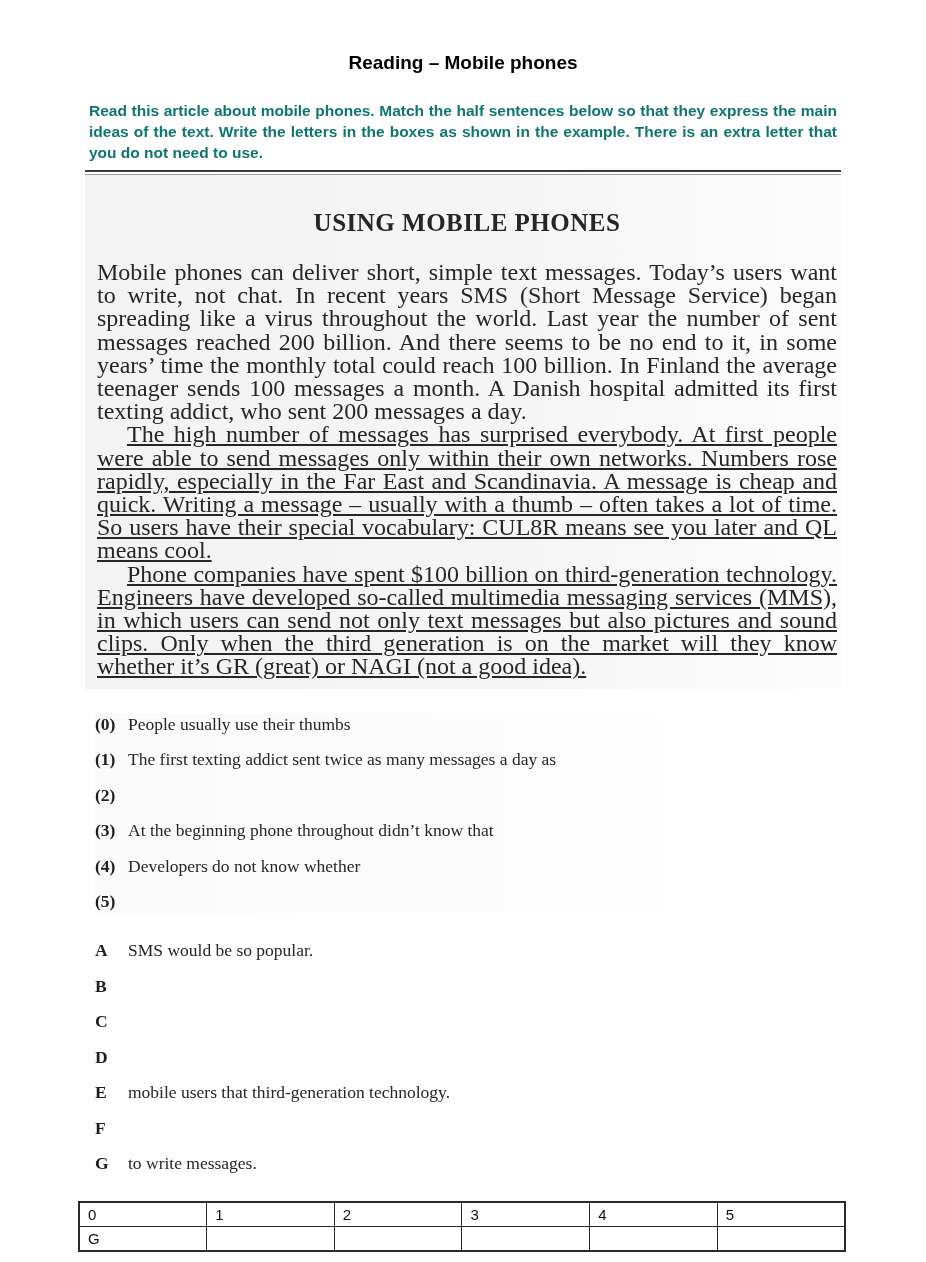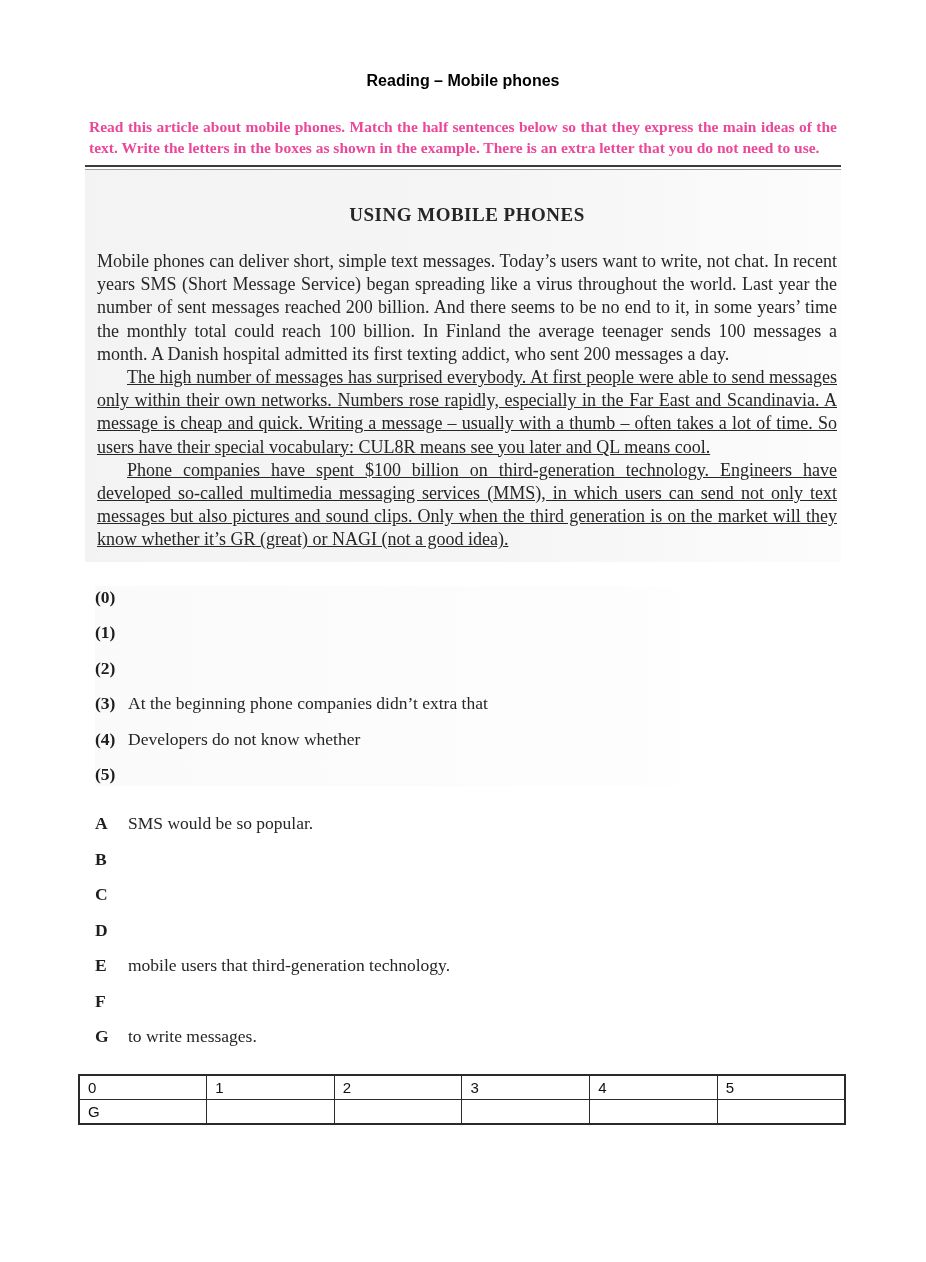--- a/index.html
+++ b/index.html
@@ -9,64 +9,64 @@
   }
   body {
     width: 926px;
     height: 1262px;
     position: relative;
     font-family: "Liberation Serif", serif;
     color: #1f1f1f;
     overflow: hidden;
   }
   .page-title {
-    margin-top: 72px;
+    margin-top: 52px;
     text-align: center;
     font-family: "Liberation Sans", sans-serif;
     font-weight: bold;
-    font-size: 16px;
+    font-size: 19px;
     color: #000000;
   }
   .instructions {
     width: 748px;
     margin: 26px auto 0 auto;
-    font-family: Liberation Serif, serif;
+    font-family: Liberation Sans, sans-serif;
     font-weight: bold;
     font-size: 15.5px;
     line-height: 21px;
     text-align: justify;
-    color: #ec4899;
+    color: #0f766e;
   }
   .double-rule {
     width: 756px;
     margin: 7px auto 0 auto;
     height: 2px;
     border-top: 2px solid #3b3b3b;
     border-bottom: 1px solid #a0a0a0;
   }
   .scan-block {
     width: 756px;
     margin: 0 auto;
     background: linear-gradient(90deg, #f3f3f3 0%, #f5f5f5 55%, #fcfcfc 100%);
     padding: 34px 4px 10px 12px;
     box-sizing: border-box;
   }
   .article-title {
     text-align: center;
-    font-size: 19px;
+    font-size: 25px;
     font-weight: bold;
     letter-spacing: 0.5px;
     color: #262626;
   }
   .article-body {
     margin-top: 24px;
   }
   .article-body p {
     margin: 0;
-    font-size: 18px;
+    font-size: 24px;
     line-height: 23.2px;
     text-align: justify;
     color: #262626;
   }
   .article-body p + p {
     text-indent: 30px;
     text-decoration: underline;
   }
   .stems {
     margin: 24px 0 0 95px;
@@ -126,30 +126,32 @@
   <div class="article-body">
     <p>Mobile phones can deliver short, simple text messages. Today’s users want to write, not chat. In recent years SMS (Short Message Service) began spreading like a virus throughout the world. Last year the number of sent messages reached 200 billion. And there seems to be no end to it, in some years’ time the monthly total could reach 100 billion. In Finland the average teenager sends 100 messages a month. A Danish hospital admitted its first texting addict, who sent 200 messages a day.</p>
     <p>The high number of messages has surprised everybody. At first people were able to send messages only within their own networks. Numbers rose rapidly, especially in the Far East and Scandinavia. A message is cheap and quick. Writing a message – usually with a thumb – often takes a lot of time. So users have their special vocabulary: CUL8R means see you later and QL means cool.</p>
     <p>Phone companies have spent $100 billion on third-generation technology. Engineers have developed so-called multimedia messaging services (MMS), in which users can send not only text messages but also pictures and sound clips. Only when the third generation is on the market will they know whether it’s GR (great) or NAGI (not a good idea).</p>
   </div>
 </div>
 
 <div class="stems">
   <div class="stem-row">
     <span class="stem-num">(0)</span>
+    <span class="stem-text">People usually use their thumbs</span>
   </div>
   <div class="stem-row">
     <span class="stem-num">(1)</span>
+    <span class="stem-text">The first texting addict sent twice as many messages a day as</span>
   </div>
   <div class="stem-row">
     <span class="stem-num">(2)</span>
   </div>
   <div class="stem-row">
     <span class="stem-num">(3)</span>
-    <span class="stem-text">At the beginning phone companies didn’t extra that</span>
+    <span class="stem-text">At the beginning phone throughout didn’t know that</span>
   </div>
   <div class="stem-row">
     <span class="stem-num">(4)</span>
     <span class="stem-text">Developers do not know whether</span>
   </div>
   <div class="stem-row">
     <span class="stem-num">(5)</span>
   </div>
 </div>
 

